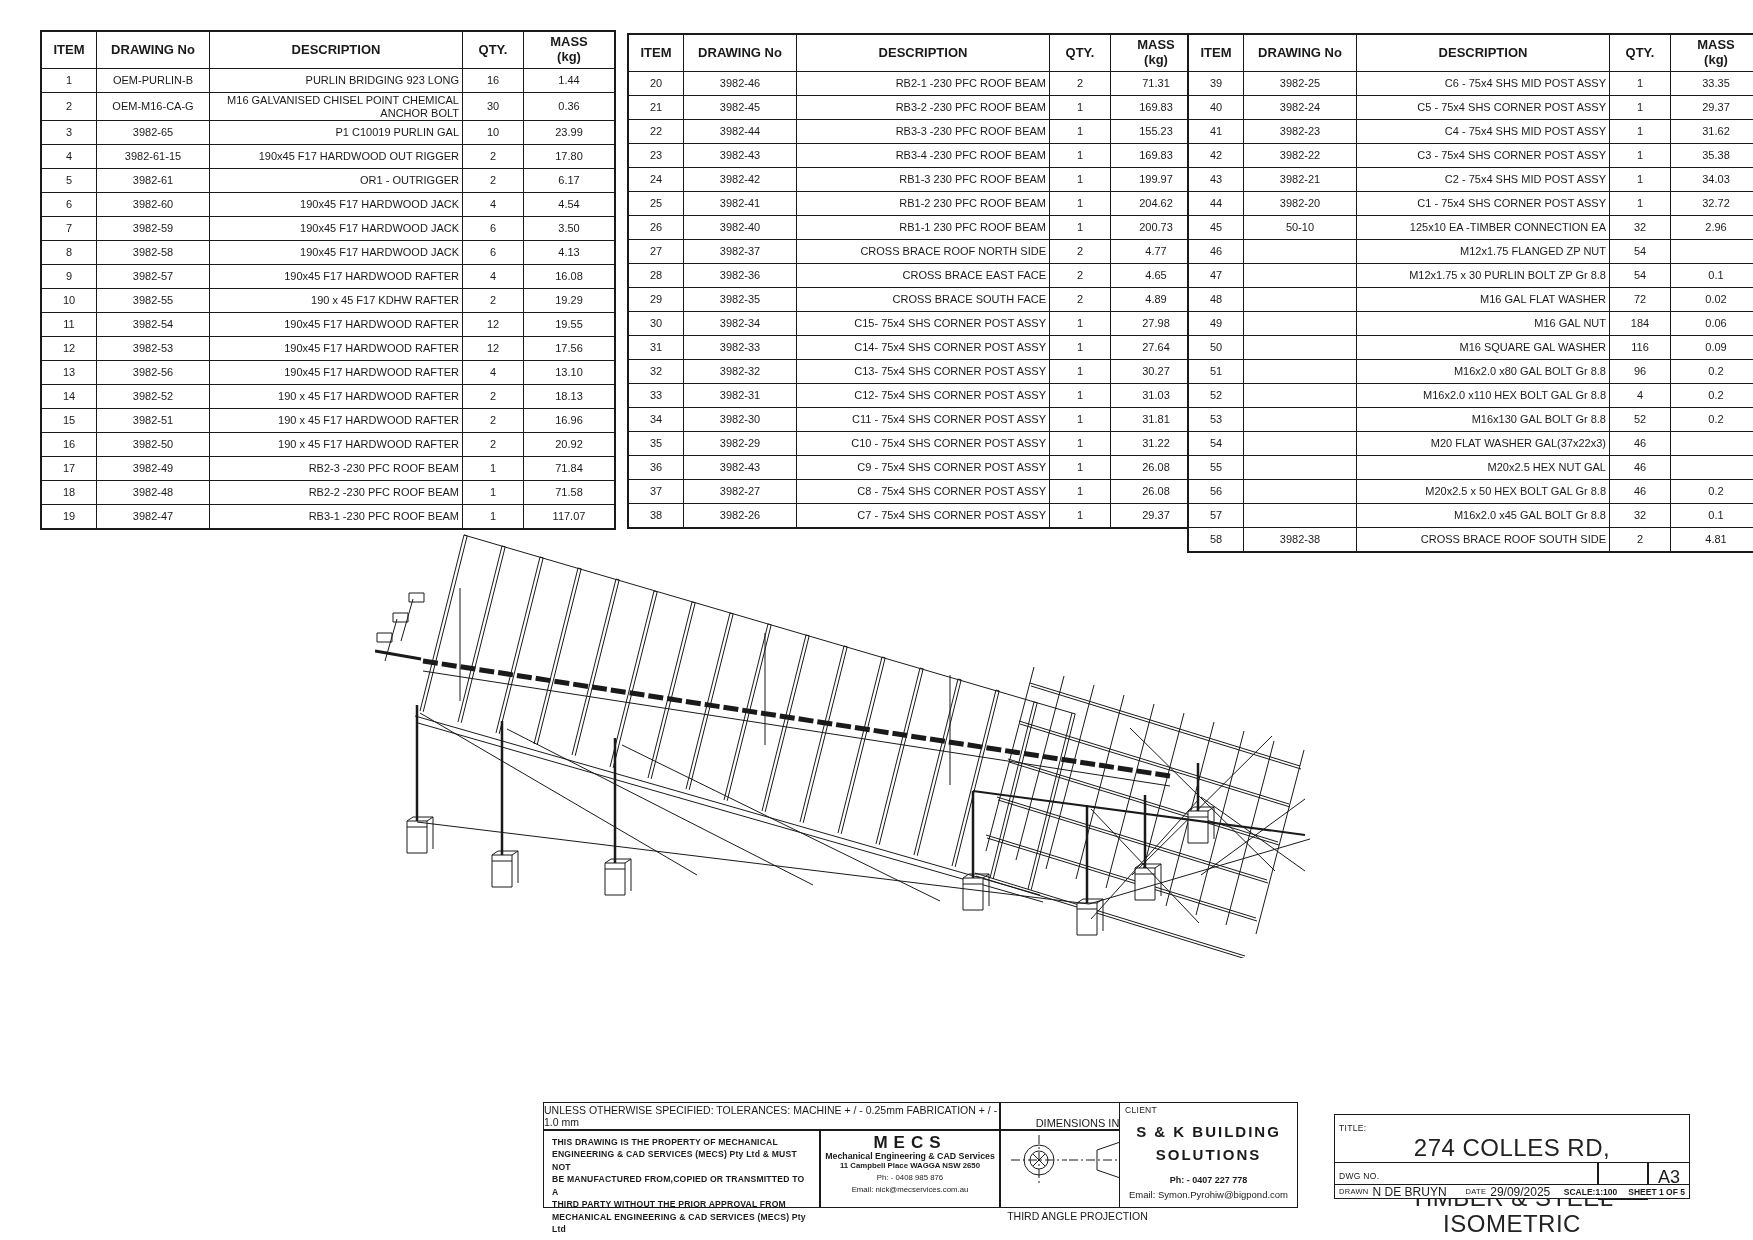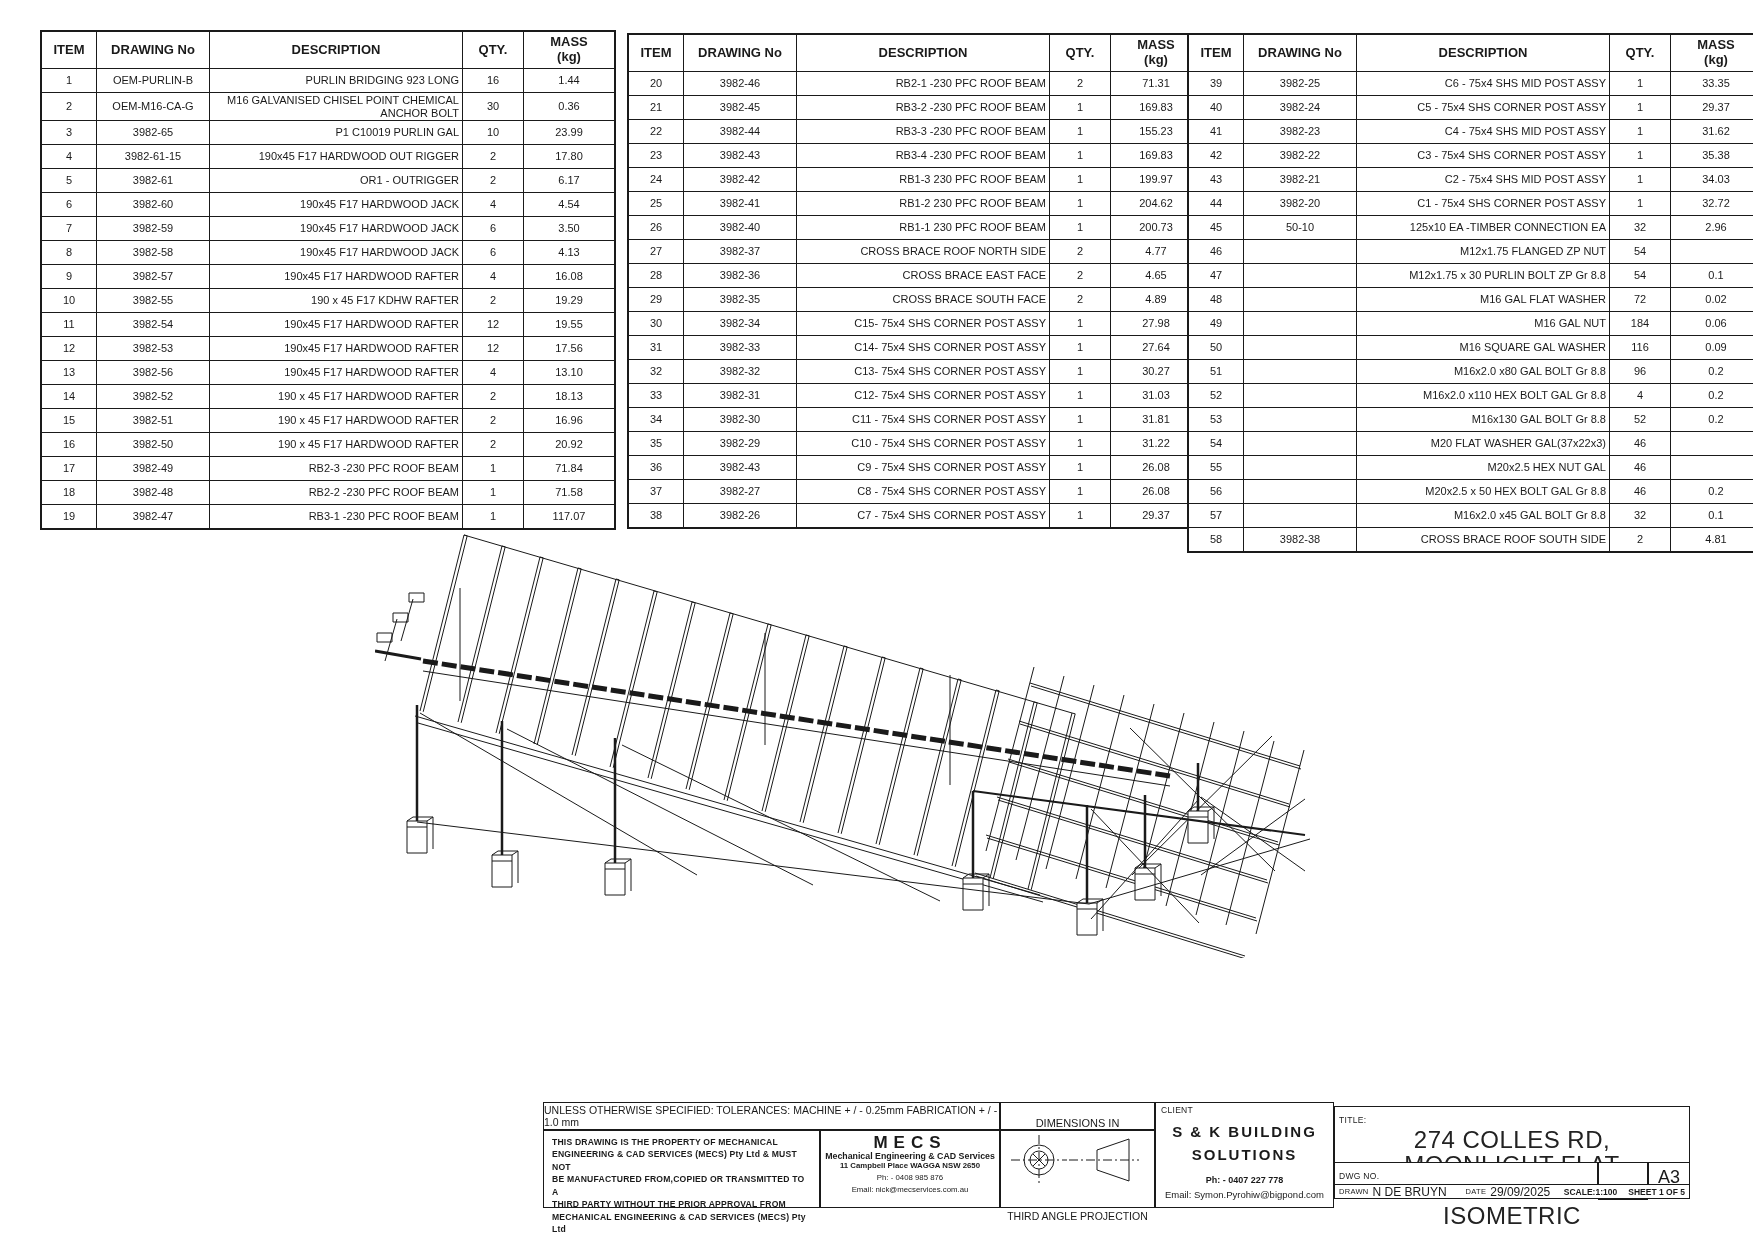--- a/index.html
+++ b/index.html
@@ -35,26 +35,26 @@
         line-height:1.45;letter-spacing:.2px;}
   #mecs{left:277px;top:28px;width:180px;height:78px;text-align:center;padding-top:3px;}
   #mecs .logo{font-size:17px;font-weight:bold;letter-spacing:6px;line-height:1;}
   #mecs .l1{font-size:8.8px;font-weight:bold;}
   #mecs .l2{font-size:7.8px;font-weight:bold;}
   #mecs .l3,#mecs .l4{font-size:7.8px;margin-top:3px;}
   #dims{left:457px;top:0;width:155px;height:28px;text-align:center;font-size:11px;line-height:1.15;
         padding-top:14px;}
   #proj{left:457px;top:28px;width:155px;height:78px;text-align:center;}
   #proj .plab{font-size:10.5px;margin-top:17px;}
-  #client{left:612px;top:0;width:179px;height:106px;padding:2px 5px;text-align:center;}
+  #client{left:576px;top:0;width:179px;height:106px;padding:2px 5px;text-align:center;}
   #client .cname{font-size:15px;font-weight:bold;letter-spacing:2px;line-height:1.5;margin-top:6px;}
   #client .cphone{font-size:9px;font-weight:bold;margin-top:9px;}
   #client .cemail{font-size:9.5px;margin-top:4px;}
   #client .lab{text-align:left;display:block;}
-  #titlebox{left:791px;top:4px;width:356px;height:60px;padding:2px 4px;}
+  #titlebox{left:791px;top:12px;width:356px;height:60px;padding:2px 4px;}
   #titlebox .big{font-size:24px;letter-spacing:.5px;color:#222;text-align:center;line-height:1.05;}
   #dwgcell{left:791px;top:60px;width:264px;height:31px;padding:2px 4px;}
   #dwgcell .dwgno{font-size:19px;margin-left:24px;margin-top:-2px;}
   #revcell{left:1055px;top:60px;width:50px;height:31px;padding:18px 4px;font-style:italic;}
   #a3cell{left:1105px;top:60px;width:42px;height:31px;display:flex;align-items:center;
           justify-content:center;font-size:18px;}
   #drawnrow{left:791px;top:82px;width:356px;height:15px;display:flex;align-items:center;
             padding:0 4px;gap:4px;white-space:nowrap;}
   #drawnrow .lab{font-size:7.5px;}
   #drawnrow .val{font-size:12px;}

